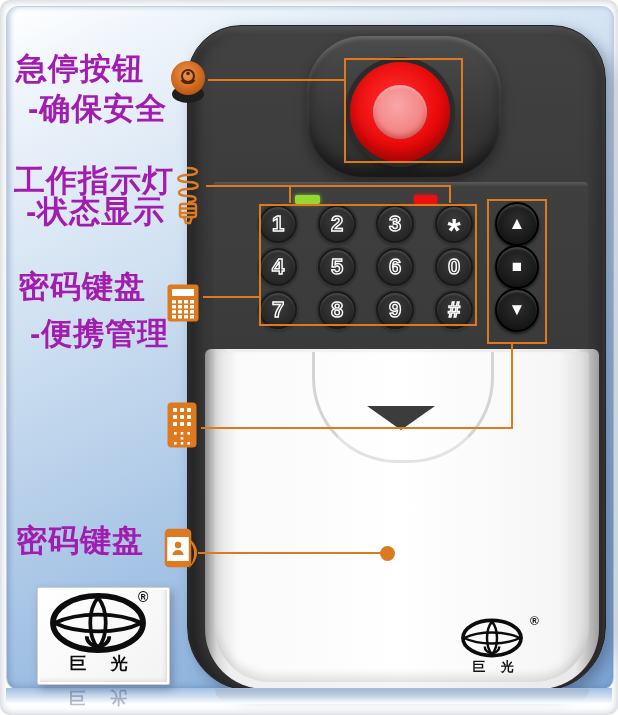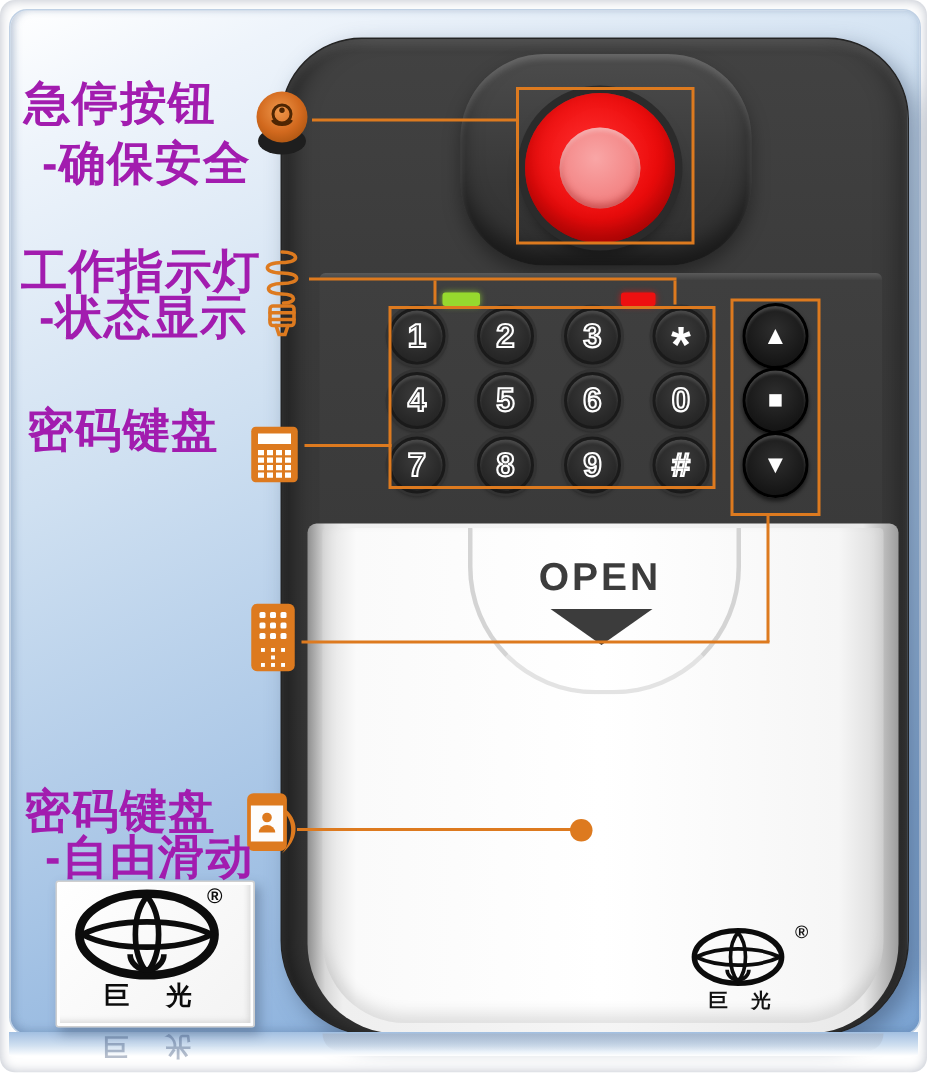--- a/index.html
+++ b/index.html
@@ -141,21 +141,20 @@
   <div class="key outline" style="left:376px;top:291px">9</div>
   <div class="key outline" style="left:435px;top:291px">#</div>
 
   <div class="sbtn" style="top:202px">▲</div>
   <div class="sbtn" style="top:245px">■</div>
   <div class="sbtn" style="top:288px">▼</div>
 
   <div class="cover-bezel"></div>
   <div class="cover"></div>
   <div class="handle-outline"></div>
-  <div class="open-label">OPEN</div>
   <div class="open-arrow"></div>
 
   <div class="dev-logo">
     <svg width="64" height="40" viewBox="0 0 104 66" style="position:absolute;left:12px;top:6px">
       <ellipse cx="52" cy="33" rx="48" ry="29" fill="none" stroke="#0c0c0c" stroke-width="6"></ellipse>
       <path d="M52,6 C63,19 63,47 52,60 C41,47 41,19 52,6 Z" fill="none" stroke="#0c0c0c" stroke-width="4"></path>
       <path d="M6,33 C30,21 74,21 98,33 C74,45 30,45 6,33 Z" fill="none" stroke="#0c0c0c" stroke-width="4"></path>
       <path d="M40,47 A12,11 0 0 0 64,47" fill="none" stroke="#0c0c0c" stroke-width="4"></path>
     </svg>
     <span class="rmark">®</span>
@@ -251,22 +250,22 @@
     <circle cx="14" cy="17" r="3.2" fill="#dd7a1f"></circle>
     <path d="M8.5,27 a5.5,5 0 0 1 11,0 z" fill="#dd7a1f"></path>
     <path d="M27,12 C36,20 35,32 24,41 C32,31 32,20 25,13 Z" fill="#dd7a1f"></path>
   </svg>
 
   <div class="label" style="left:16px;top:48px">急停按钮</div>
   <div class="label" style="left:28px;top:88px">-确保安全</div>
   <div class="label" style="left:14px;top:160px">工作指示灯</div>
   <div class="label" style="left:26px;top:191px">-状态显示</div>
   <div class="label" style="left:18px;top:266px">密码键盘</div>
+  <div class="label" style="left:30px;top:313px">-便携管理</div>
   <div class="label" style="left:16px;top:520px">密码键盘</div>
-  <div class="label" style="left:30px;top:551px">-自由滑动</div>
 
   <div class="logo-card">
     <svg width="100" height="62" viewBox="0 0 104 66" style="position:absolute;left:10px;top:4px">
       <ellipse cx="52" cy="33" rx="48" ry="29" fill="none" stroke="#0c0c0c" stroke-width="6"></ellipse>
       <path d="M52,6 C63,19 63,47 52,60 C41,47 41,19 52,6 Z" fill="none" stroke="#0c0c0c" stroke-width="4"></path>
       <path d="M6,33 C30,21 74,21 98,33 C74,45 30,45 6,33 Z" fill="none" stroke="#0c0c0c" stroke-width="4"></path>
       <path d="M40,47 A12,11 0 0 0 64,47" fill="none" stroke="#0c0c0c" stroke-width="4"></path>
     </svg>
     <span class="rmark">®</span>
     <div class="brand-text">巨 光</div>

